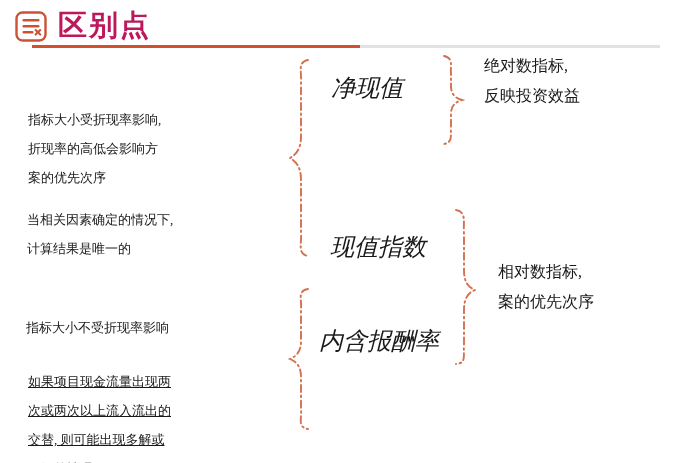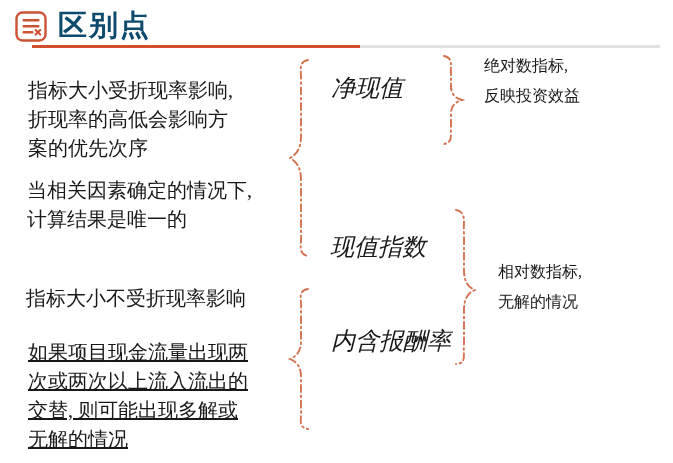--- a/index.html
+++ b/index.html
@@ -30,21 +30,21 @@
     width: 32px;
     height: 31px;
   }
   #page-title {
     position: absolute;
     left: 58px;
     top: 7px;
     font-family: "Liberation Serif", "DejaVu Serif", serif;
     font-size: 29px;
     font-weight: bold;
-    color: #0c4a6e;
+    color: #be185d;
     letter-spacing: 2px;
     line-height: 36px;
     white-space: nowrap;
   }
   #divider-accent {
     position: absolute;
     left: 32px;
     top: 45px;
     width: 328px;
     height: 3px;
@@ -59,32 +59,32 @@
     background: #E2E2E2;
   }
 
   
   .blk {
     position: absolute;
     color: #191919;
     font-family: "Liberation Serif", "DejaVu Serif", serif;
     white-space: pre-line;
   }
-  .left-blk   { font-size: 20px; line-height: 29px; }
+  .left-blk   { font-size: 13px; line-height: 29px; margin-top: 29px; }
   .mid-blk    { font-size: 24px;   line-height: 29px; font-style: italic; }
   .right-blk  { font-size: 16px;   line-height: 30px; }
 
   #left-text-1  { left: 28px;  top: 76px;  width: 280px; }
   #left-text-2  { left: 27px;  top: 176px; width: 285px; }
   #left-text-3  { left: 26px;  top: 284px; width: 280px; }
   #left-text-4  { left: 28px;  top: 338px; width: 275px; text-decoration: underline; }
 
   #mid-text-1   { left: 331px; top: 74px;  }
   #mid-text-2   { left: 330px; top: 209px; margin-top: 24px; }
-  #mid-text-3   { left: 331px; top: 327px; }
+  #mid-text-3   { left: 319px; top: 327px; }
 
   #right-text-1 { left: 484px; top: 51px;  width: 180px; }
   #right-text-2 { left: 498px; top: 257px; width: 175px; }
 
   
   .brace { position: absolute; }
   .brace svg { display: block; overflow: visible; }
 
   #brace-left-1  { left: 288px; top: 58px;  }
   #brace-left-2  { left: 288px; top: 287px; }
@@ -132,21 +132,21 @@
 <div class="blk mid-blk" id="mid-text-1">净现值</div>
 
 <div class="blk mid-blk" id="mid-text-2">现值指数</div>
 
 <div class="blk mid-blk" id="mid-text-3">内含报酬率</div>
 
 <div class="blk right-blk" id="right-text-1">绝对数指标,
 反映投资效益</div>
 
 <div class="blk right-blk" id="right-text-2">相对数指标,
-无解的情况</div>
+案的优先次序</div>
 
 <div class="brace" id="brace-left-1">
   <svg width="26" height="200" viewBox="0 0 26 200">
     <path d="M20 2 C9 4 14 14 13 26 L13 78 C13 90 9 96 2 100
              C9 104 13 110 13 122 L13 174 C14 186 9 196 20 198" fill="none" stroke="#D4714F" stroke-width="1.9" stroke-dasharray="7 3.5 1.6 3.5" stroke-linecap="round"></path>
   </svg>
 </div>
 
 <div class="brace" id="brace-left-2">
   <svg width="26" height="144" viewBox="0 0 26 144">

